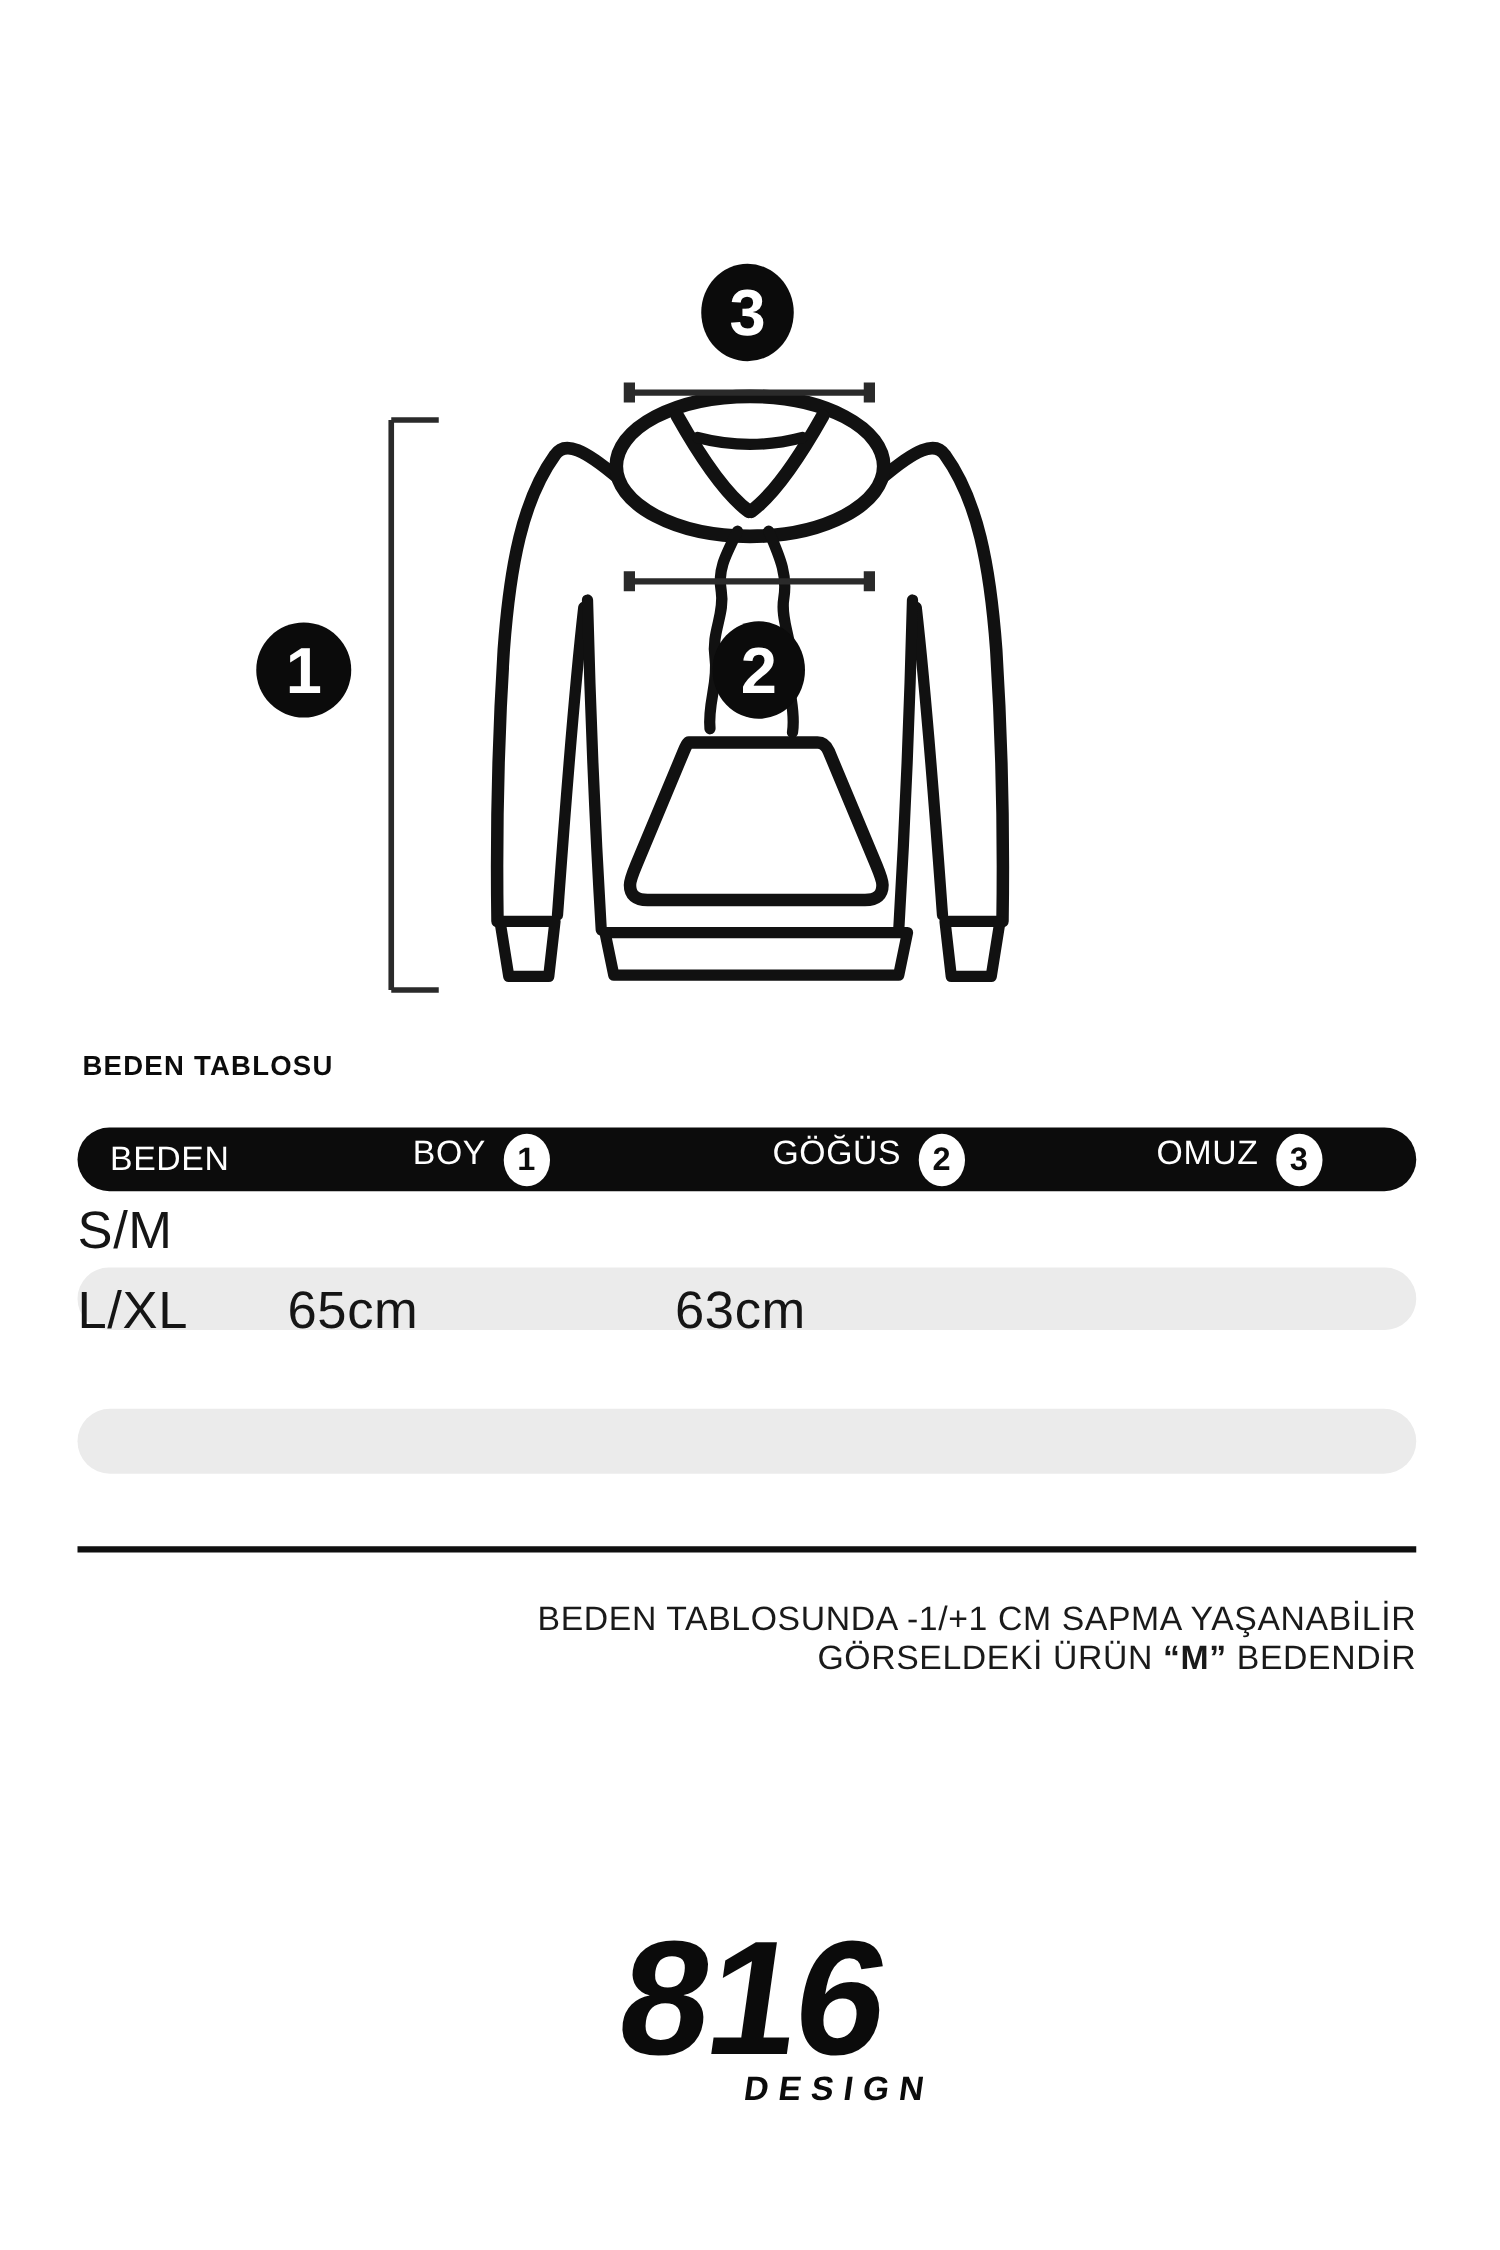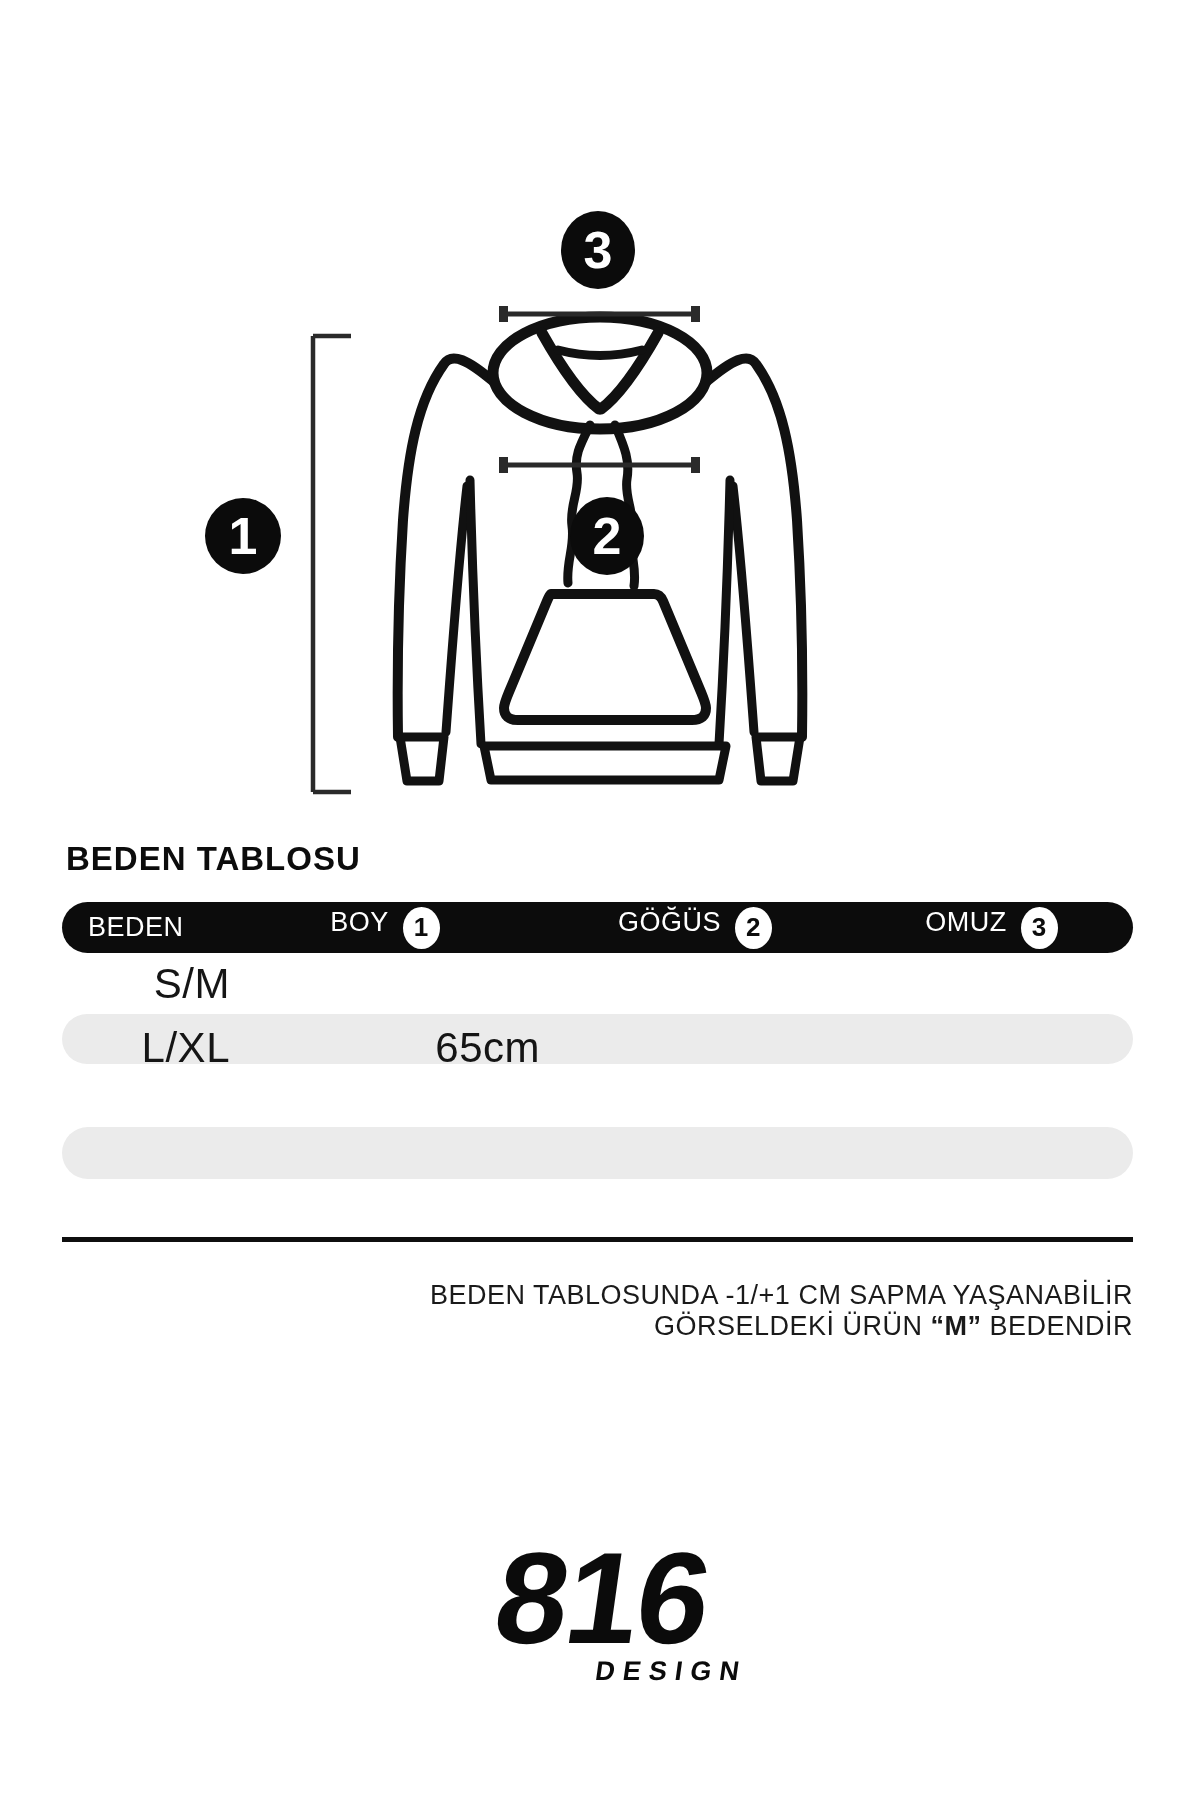--- a/index.html
+++ b/index.html
@@ -7,42 +7,42 @@
   .page {
     position:relative; width:1200px; height:1800px; background:#ffffff;
     font-family:"Liberation Sans", sans-serif; color:#111; overflow:hidden;
   }
   
   .diagram-svg { position:absolute; left:0; top:0; width:1200px; height:820px; }
 
   
   .table-title {
     position:absolute; left:66px; top:840px;
-    font-size:33px; font-weight:bold; letter-spacing:1px; color:#0c0c0c;
+    font-size:22px; font-weight:bold; letter-spacing:1px; color:#0c0c0c;
   }
   .t-header {
     position:absolute; left:62px; top:902px; width:1071px; height:51px;
     background:#0c0c0c; border-radius:26px;
     display:grid; grid-template-columns:168px 310px 310px 283px;
     align-items:center; color:#fff;
   }
   .th { display:flex; align-items:flex-start; justify-content:center; gap:14px;
         font-size:27px; letter-spacing:0.5px; }
   .th-left { justify-content:flex-start; padding-left:26px; }
   .hbadge {
     display:inline-flex; align-items:center; justify-content:center;
     width:37px; height:42px; border-radius:50%;
     background:#fff; color:#0c0c0c; font-size:26px; font-weight:bold;
   }
   .t-row {
     position:absolute; left:62px; width:1071px; height:62px;
     display:grid; grid-template-columns:168px 310px 310px 283px;
     align-items:center;
   }
-  .td { text-align:right; font-size:42px; color:#151515; letter-spacing:0.5px; }
+  .td { text-align:left; font-size:42px; color:#151515; letter-spacing:0.5px; }
   .stripe {
     position:absolute; left:62px; width:1071px; height:50px;
     background:#ebebeb; border-radius:26px;
   }
   .divider { position:absolute; left:62px; top:1237px; width:1071px; height:5px; background:#0f0f0f; }
 
   
   .note {
     position:absolute; right:67px; top:1280px; text-align:right;
     font-size:27px; line-height:31px; letter-spacing:0.5px; color:#1a1a1a;margin-left:40px;
@@ -146,20 +146,21 @@
 
   <div class="t-row" style="top:953px;">
     <div class="td">S/M</div>
   </div>
 
   <div class="stripe" style="top:1014px;"></div>
 
   <div class="t-row" style="top:1017px;">
     <div class="td">L/XL</div>
     <div class="td">65cm</div>
+    <div class="td">63cm</div>
   </div>
 
   <div class="stripe" style="top:1127px; height:52px;"></div>
 
   <div class="divider"></div>
 
   <div class="note">
     <div>BEDEN TABLOSUNDA -1/+1 CM SAPMA YAŞANABİLİR</div>
     <div><span>GÖRSELDEKİ ÜRÜN </span><strong>“M”</strong><span> BEDENDİR</span></div>
   </div>

